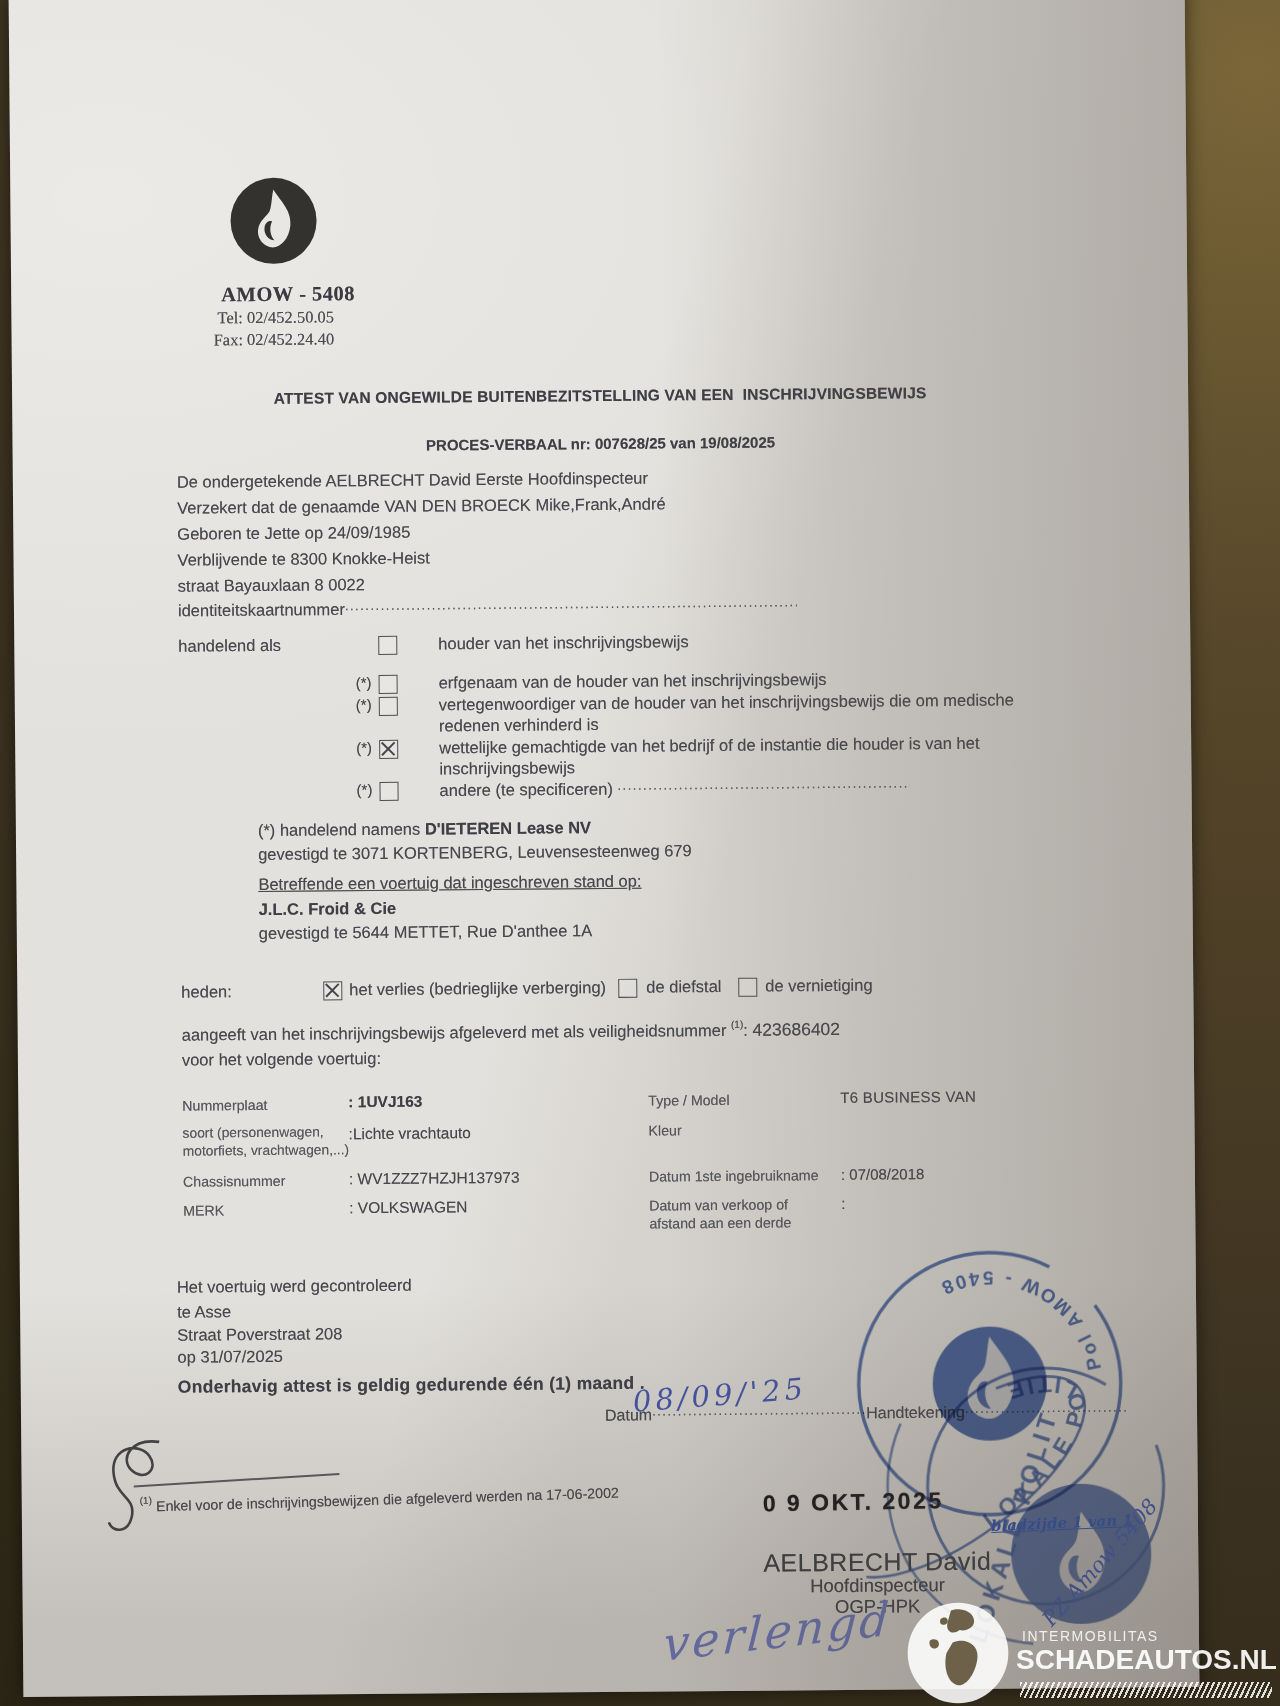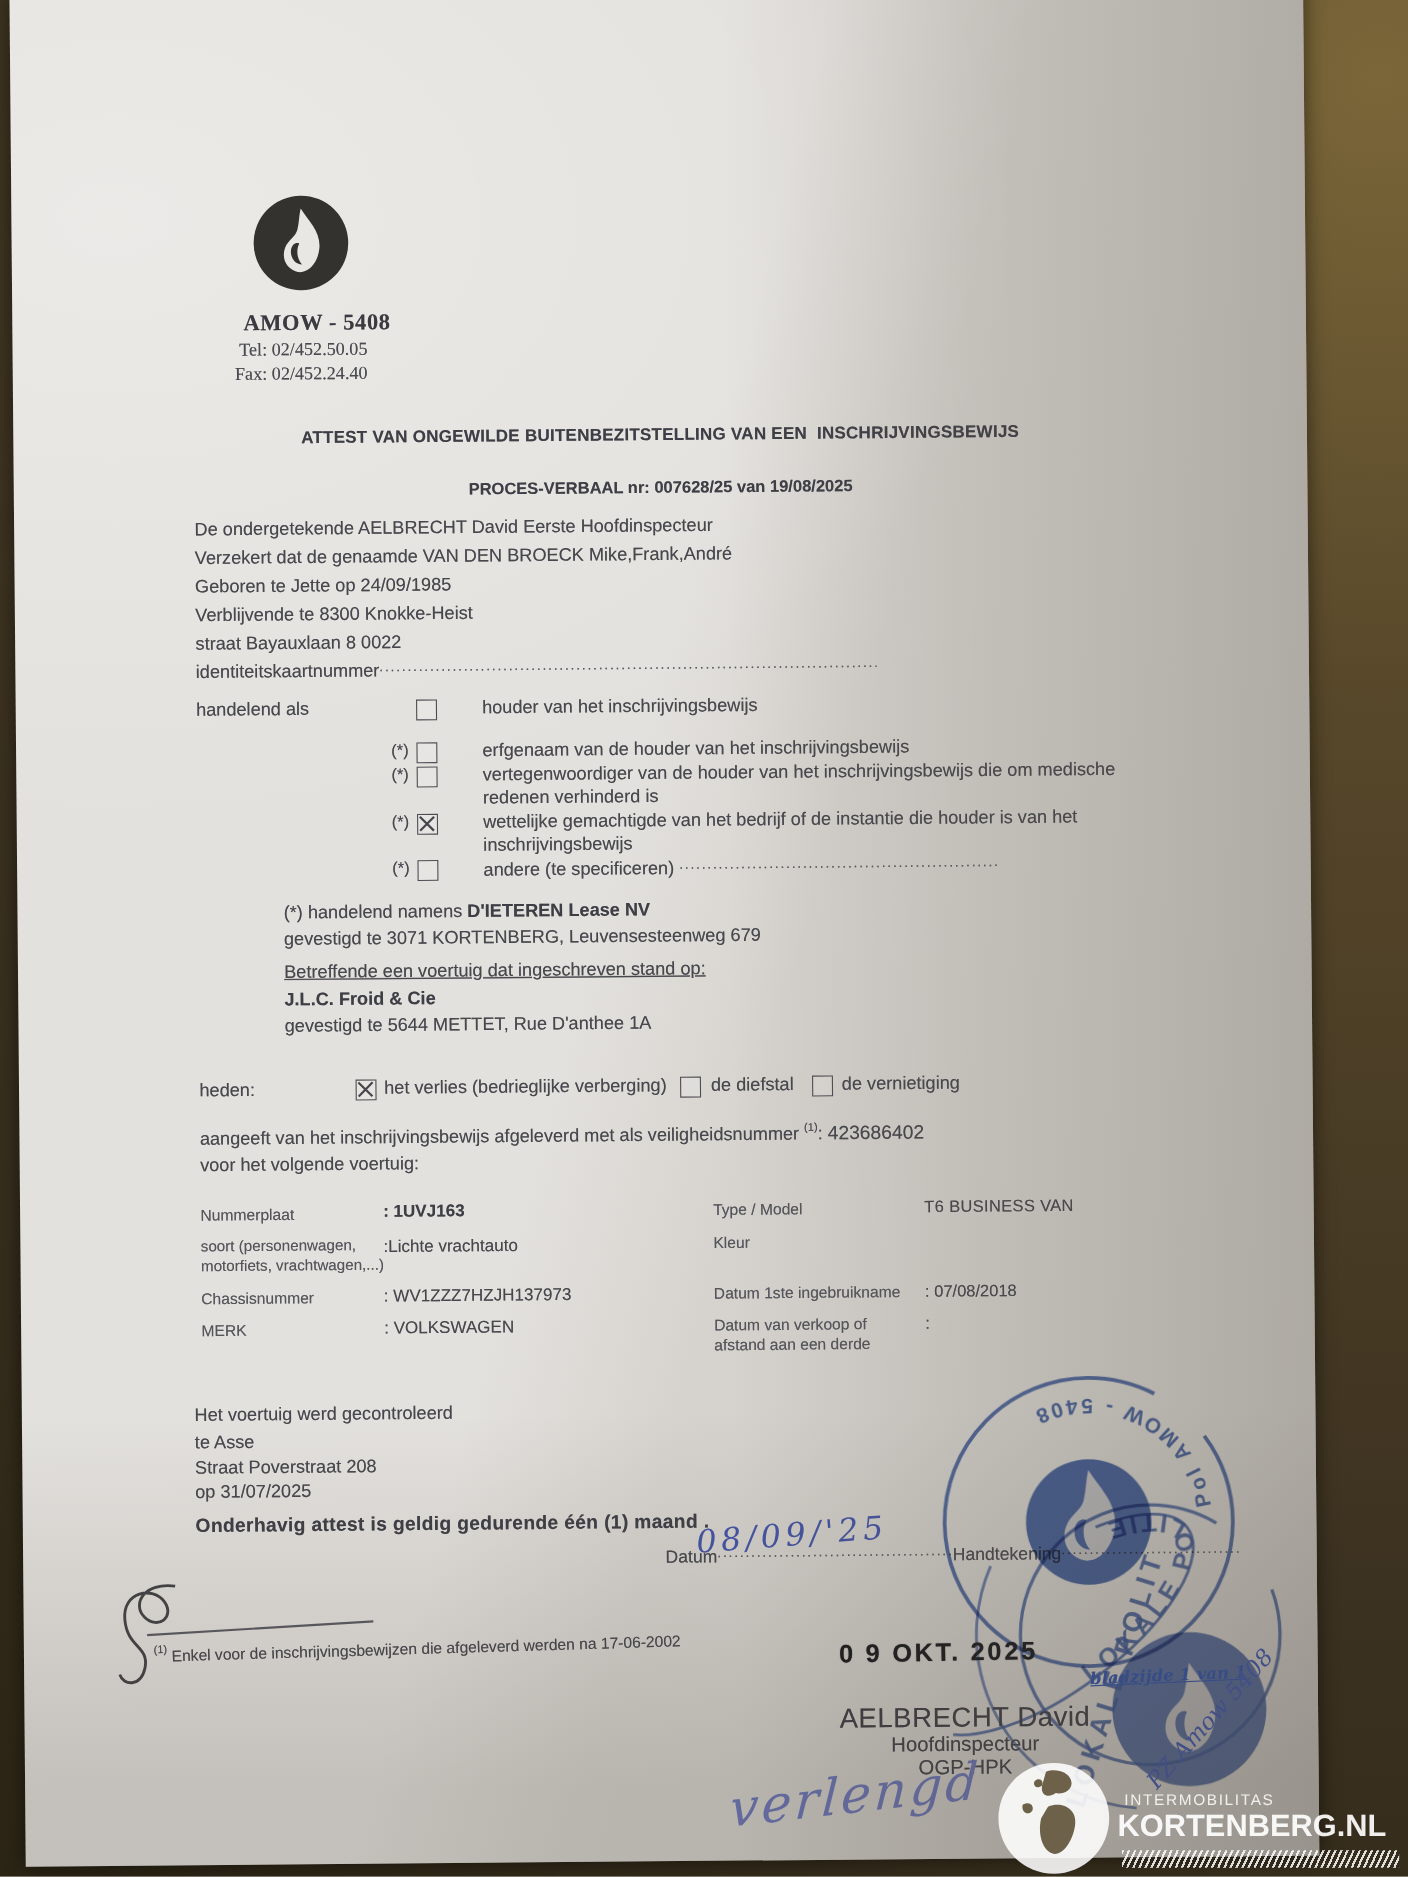--- a/index.html
+++ b/index.html
@@ -204,16 +204,16 @@
 
   <div class="watermark">
     <svg style="position:absolute;left:898px;top:1600px;" width="120" height="106" viewBox="0 0 120 120">
       <circle cx="60" cy="60" r="57" fill="rgba(255,255,255,.88)"></circle>
       <path d="M52,12 C62,8 76,12 78,22 C80,30 70,36 62,34 C54,40 46,36 48,26 Z" fill="#5f5136" opacity=".9"></path>
       <path d="M40,22 C44,18 50,20 48,26 C44,30 38,28 40,22 Z" fill="#5f5136" opacity=".9"></path>
       <path d="M54,48 C68,42 84,50 82,66 C80,84 68,100 58,96 C46,91 44,72 47,60 Z" fill="#5f5136" opacity=".9"></path>
       <path d="M28,46 C34,42 40,46 38,52 C34,58 26,54 28,46 Z" fill="#5f5136" opacity=".9"></path>
     </svg>
     <div class="wm-small" style="left:1022px;top:1628px;">INTERMOBILITAS</div>
-    <div class="wm-large" style="left:1016px;top:1644px;">KORTENBERG.NL</div>
+    <div class="wm-large" style="left:1016px;top:1644px;">SCHADEAUTOS.NL</div>
     <div class="wm-hatch" style="left:1020px;top:1682px;width:252px;height:16px;"></div>
   </div>
 </div>
 
 </body></html>

